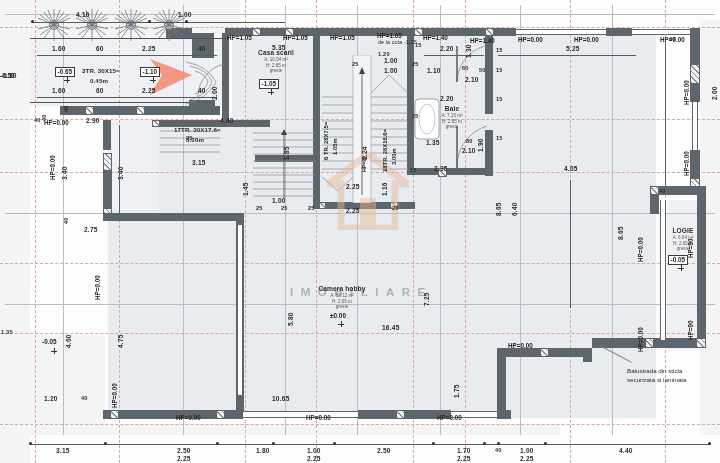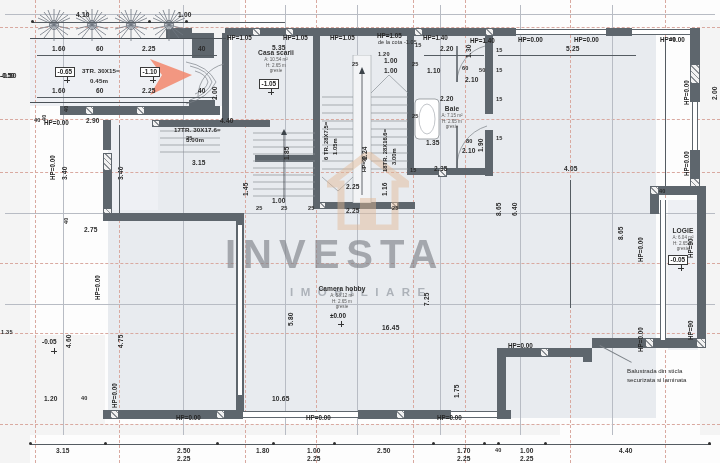--- a/index.html
+++ b/index.html
@@ -397,21 +397,20 @@
     <line x1="2" y1="38" x2="2" y2="2" stroke="#4a5157" stroke-width="1.4"></line>
   </svg>
   <svg class="abs" style="left:196px;top:62px;" width="30" height="38" viewBox="0 0 30 38">
     <path d="M28 2 A34 34 0 0 0 2 34" fill="none" stroke="#7b8187" stroke-width="0.7"></path>
   </svg>
 
   <svg class="wm-house" style="left:327px;top:152px;" width="82" height="78" viewBox="0 0 82 78">
     <path d="M41 2 L80 32 L68 32 L68 76 L14 76 L14 32 L2 32 Z" fill="none" stroke="#e2b894" stroke-width="7"></path>
     <rect x="33" y="46" width="16" height="30" fill="#e2b894"></rect>
   </svg>
-  <div class="wm-text wm-main" style="left:225px;top:232px;">INVESTA</div>
   <div class="wm-text wm-sub" style="left:290px;top:286px;">IMOBILIARE</div>
 
   <div class="rn" style="left:240px;top:49px;width:72px;">
     <div class="name">Casa scarii</div>
     <div class="sub">A: 10.54 m²</div>
     <div class="sub">H: 2.65 m</div>
     <div class="sub">gresie</div>
   </div>
   <div class="lvl" style="left:259px;top:79px;">-1.05</div>
   <div class="abs" style="left:268px;top:89px;width:6px;height:6px;">

